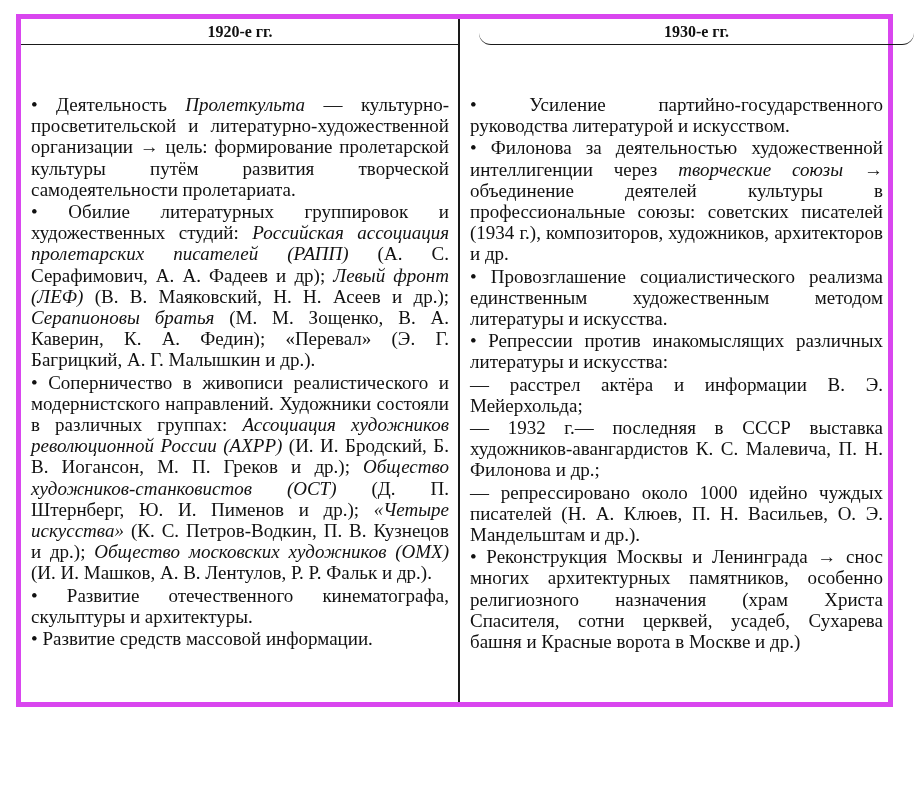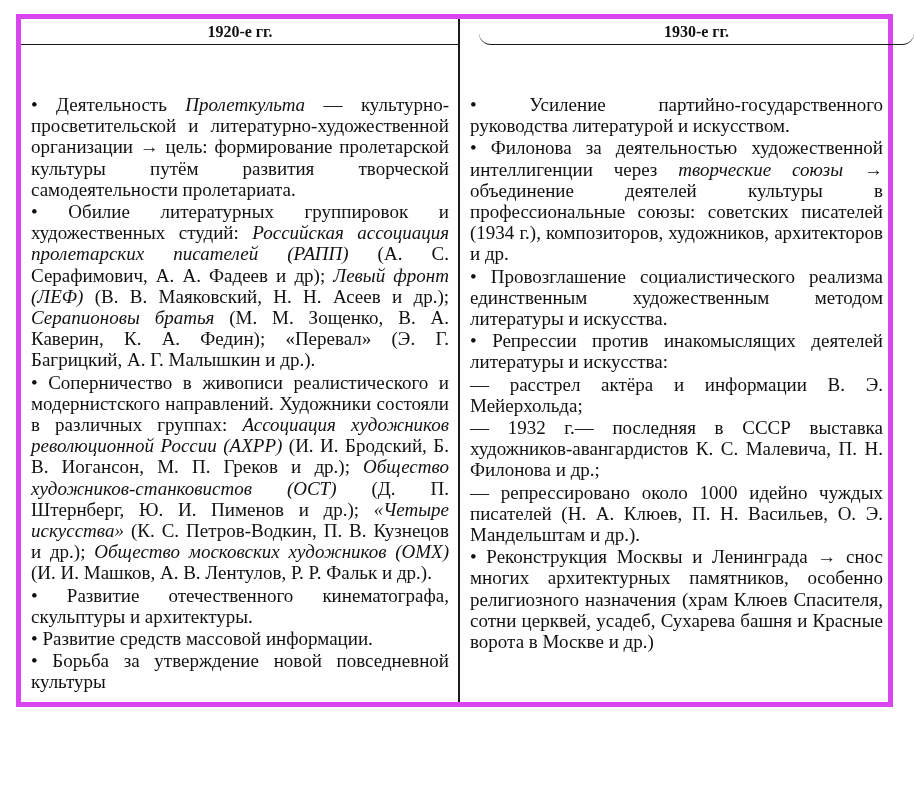--- a/index.html
+++ b/index.html
@@ -26,25 +26,24 @@
 <div class="table">
   <div class="hdr left">1920-е гг.</div>
   <div class="hdr right">1930-е гг.</div>
   <div class="vdiv"></div>
   <div class="col left">
       <p class="para"><span>• </span><span>Деятельность </span><i>Пролеткульта</i><span> — культурно-просветительской и литературно-художественной организации → цель: формирование пролетарской культуры путём развития творческой самодеятельности пролетариата.</span></p>
       <p class="para gap"><span>• </span><span>Обилие литературных группировок и художественных студий: </span><i>Российская ассоциация пролетарских писателей (РАПП)</i><span> (А. С. Серафимович, А. А. Фадеев и др); </span><i>Левый фронт (ЛЕФ)</i><span> (В. В. Маяковский, Н. Н. Асеев и др.); </span><i>Серапионовы братья</i><span> (М. М. Зощенко, В. А. Каверин, К. А. Федин); «Перевал» (Э. Г. Багрицкий, А. Г. Малышкин и др.).</span></p>
       <p class="para gap"><span>• </span><span>Соперничество в живописи реалистического и модернистского направлений. Художники состояли в различных группах: </span><i>Ассоциация художников революционной России (АХРР)</i><span> (И. И. Бродский, Б. В. Иогансон, М. П. Греков и др.); </span><i>Общество художников-станковистов (ОСТ)</i><span> (Д. П. Штернберг, Ю. И. Пименов и др.); </span><i>«Четыре искусства»</i><span> (К. С. Петров-Водкин, П. В. Кузнецов и др.); </span><i>Общество московских художников (ОМХ)</i><span> (И. И. Машков, А. В. Лентулов, Р. Р. Фальк и др.).</span></p>
       <p class="para gap"><span>• </span><span>Развитие отечественного кинематографа, скульптуры и архитектуры.</span></p>
       <p class="para gap"><span>• </span><span>Развитие средств массовой информации.</span></p>
-      <p class="para gap"><span>• </span><span>Борьба за утверждение новой повседневной культуры</span></p>
     </div>
   <div class="col right">
       <p class="para"><span>• </span><span>Усиление партийно-государственного руководства литературой и искусством.</span></p>
       <p class="para gap"><span>• </span><span>Филонова за деятельностью художественной интеллигенции через </span><i>творческие союзы</i><span> → объединение деятелей культуры в профессиональные союзы: советских писателей (1934 г.), композиторов, художников, архитекторов и др.</span></p>
       <p class="para gap"><span>• </span><span>Провозглашение социалистического реализма единственным художественным методом литературы и искусства.</span></p>
-      <p class="para gap"><span>• </span><span>Репрессии против инакомыслящих деятелей литературы и искусства:</span></p>
+      <p class="para gap"><span>• </span><span>Репрессии против инакомыслящих различных литературы и искусства:</span></p>
       <p class="para gap"><span>— </span><span>расстрел актёра и информации В. Э. Мейерхольда;</span></p>
       <p class="para gap"><span>— </span><span>1932 г.— последняя в СССР выставка художников-авангардистов К. С. Малевича, П. Н. Филонова и др.;</span></p>
       <p class="para gap"><span>— </span><span>репрессировано около 1000 идейно чуждых писателей (Н. А. Клюев, П. Н. Васильев, О. Э. Мандельштам и др.).</span></p>
-      <p class="para gap"><span>• </span><span>Реконструкция Москвы и Ленинграда → снос многих архитектурных памятников, особенно религиозного назначения (храм Клюев Спасителя, сотни церквей, усадеб, Сухарева башня и Красные ворота в Москве и др.)</span></p>
+      <p class="para gap"><span>• </span><span>Реконструкция Москвы и Ленинграда → снос многих архитектурных памятников, особенно религиозного назначения (храм Христа Спасителя, сотни церквей, усадеб, Сухарева башня и Красные ворота в Москве и др.)</span></p>
     </div>
 </div>
 
 </body></html>

